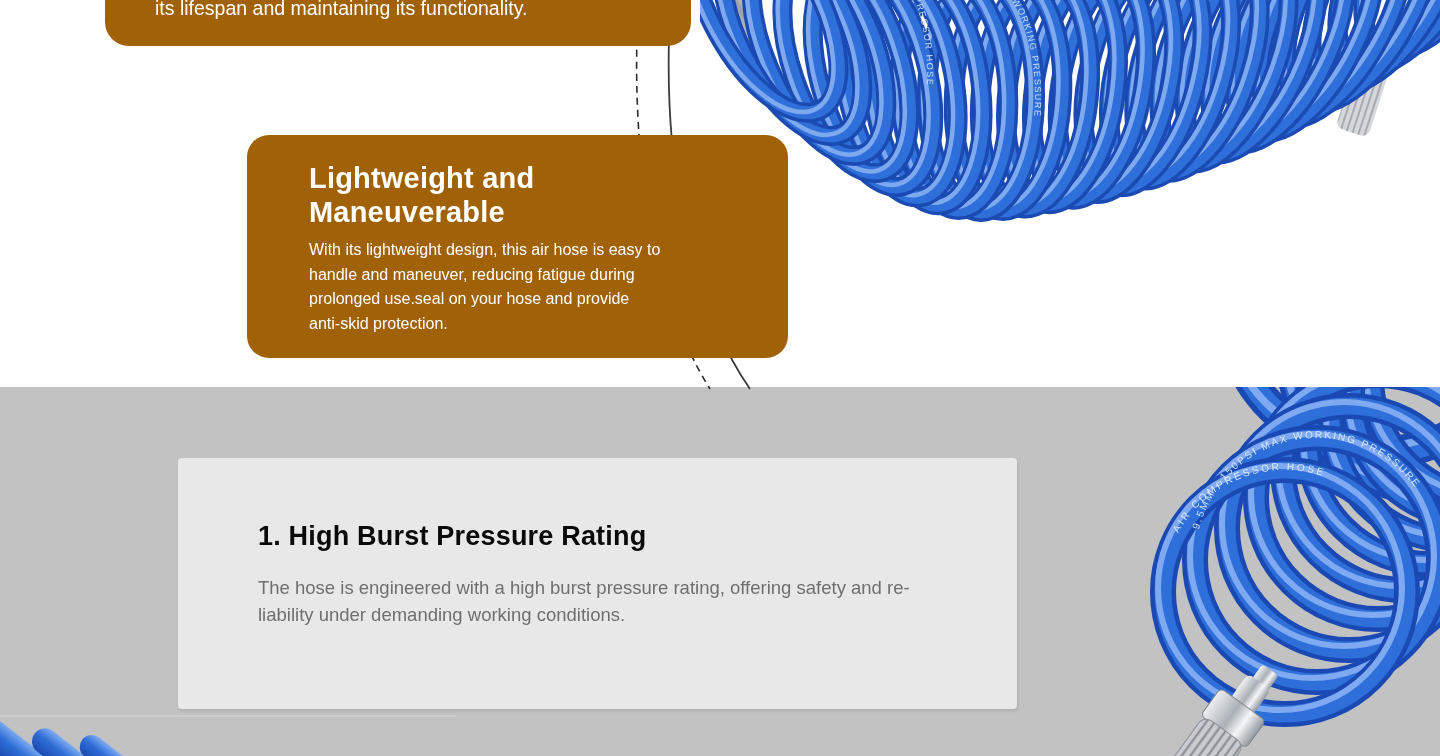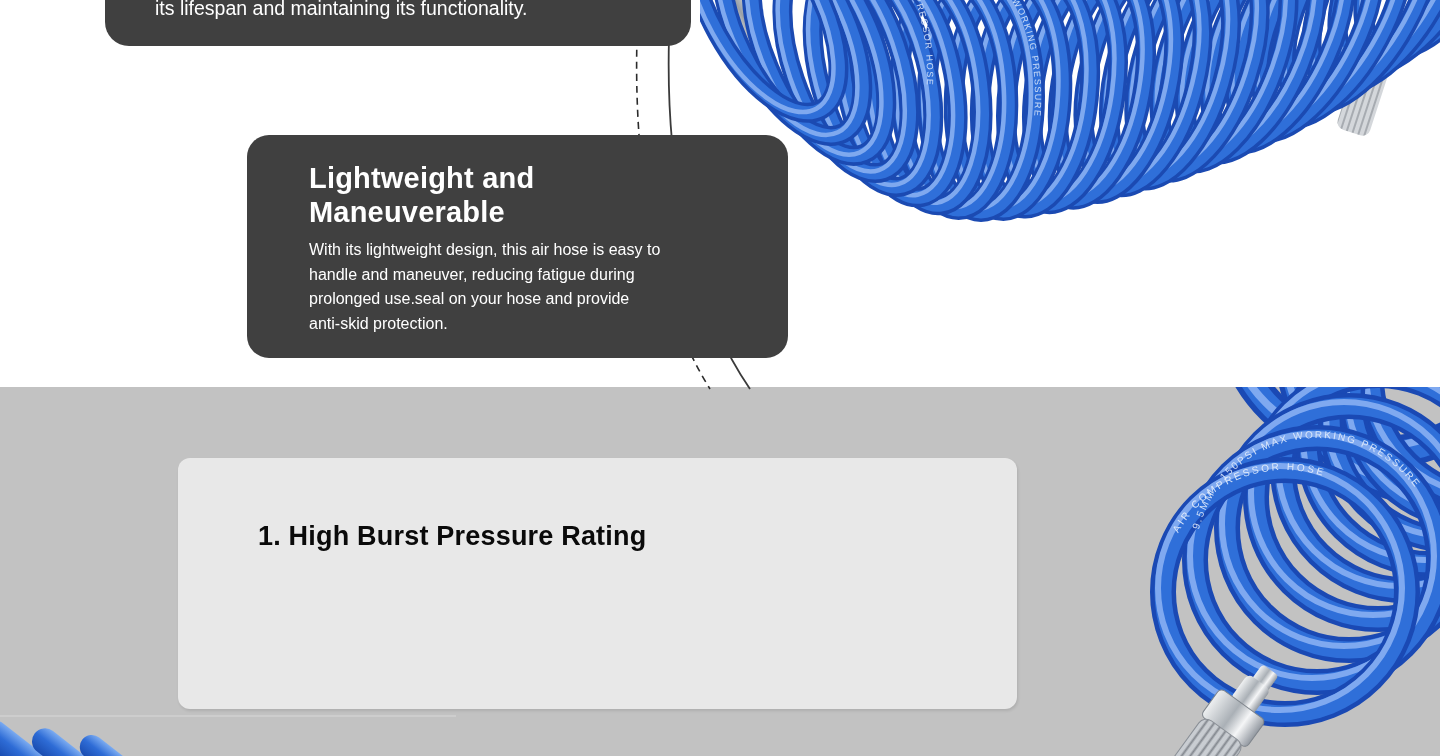--- a/index.html
+++ b/index.html
@@ -5,21 +5,21 @@
   html,body{margin:0;padding:0;background:#ffffff;}
   #screen{
     position:relative;width:1440px;height:756px;overflow:hidden;
     font-family:"Liberation Sans","DejaVu Sans",sans-serif;
     background:#ffffff;
   }
   .section-top{position:absolute;left:0;top:0;width:1440px;height:387px;background:#ffffff;}
   .section-bottom{position:absolute;left:0;top:387px;width:1440px;height:369px;background:#c2c2c2;}
 
   
-  .callout{position:absolute;background:#404040;color:#ffffff;z-index:4;}
+  .callout{position:absolute;background:#a16207;color:#ffffff;z-index:4;}
   .callout-top{
     left:105px;top:0;width:586px;height:46px;
     border-radius:0 0 24px 24px;
   }
   .callout-top .partial-text{
     margin:0;padding:0 0 0 50px;margin-top:-3px;
     font-size:19.5px;line-height:22px;color:#ffffff;
   }
   .callout-lightweight{
     left:247px;top:135px;width:541px;height:223px;
@@ -39,21 +39,21 @@
   .leader-svg{position:absolute;left:560px;top:0;width:260px;height:390px;z-index:3;}
 
   
   .hose-top-svg{position:absolute;left:700px;top:0;width:740px;height:386px;z-index:1;}
   .hose-right-svg{position:absolute;left:1040px;top:387px;width:400px;height:369px;z-index:2;}
   .hose-bl-svg{position:absolute;left:0;top:698px;width:200px;height:58px;z-index:3;}
 
   
   .feature-card{
     position:absolute;left:178px;top:458px;width:839px;height:251px;
-    background:#e8e8e8;border-radius:12px;box-sizing:border-box;
+    background:#e8e8e8;border-radius:4px;box-sizing:border-box;
     padding:63px 20px 0 80px;z-index:2;
     box-shadow:1px 2px 3px rgba(0,0,0,0.10);
   }
   .feature-title{
     margin:0;font-size:27px;font-weight:700;color:#0a0a0a;letter-spacing:0.2px;
   }
   .feature-body{
     margin:23px 0 0 0;font-size:18.5px;line-height:26.5px;color:#6f6f6f;
     white-space:pre-line;
   }
@@ -153,20 +153,22 @@
     <h2 class="callout-title">Lightweight and
 Maneuverable</h2>
     <p class="callout-body">With its lightweight design, this air hose is easy to
 handle and maneuver, reducing fatigue during
 prolonged use.seal on your hose and provide
 anti-skid protection.</p>
   </div>
 
   <div class="feature-card">
     <h2 class="feature-title">1. High Burst Pressure Rating</h2>
+    <p class="feature-body">The hose is engineered with a high burst pressure rating, offering safety and re-
+liability under demanding working conditions.</p>
   </div>
 
   <svg class="hose-right-svg" viewBox="1040 387 400 369" aria-hidden="true">
     <defs>
       <path id="cringpath" d="M -122,0 A 122,122 0 1 1 122,0 A 122,122 0 1 1 -122,0"></path>
       <g id="cring">
         <use href="#cringpath" fill="none" stroke="#1a49b4" stroke-width="26"></use>
         <use href="#cringpath" fill="none" stroke="#2f6fd9" stroke-width="17"></use>
         <use href="#cringpath" fill="none" stroke="#7fa9f0" stroke-width="6" transform="translate(-5,-4)"></use>
       </g>

